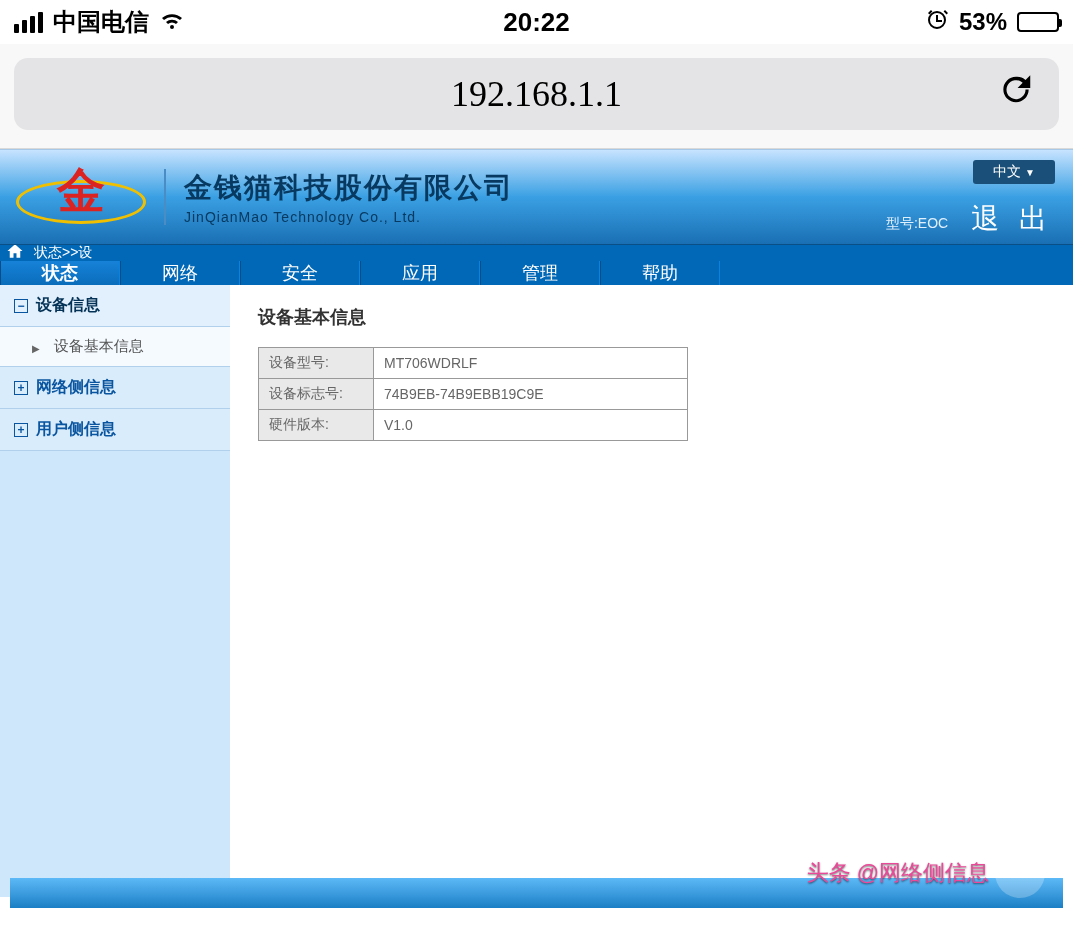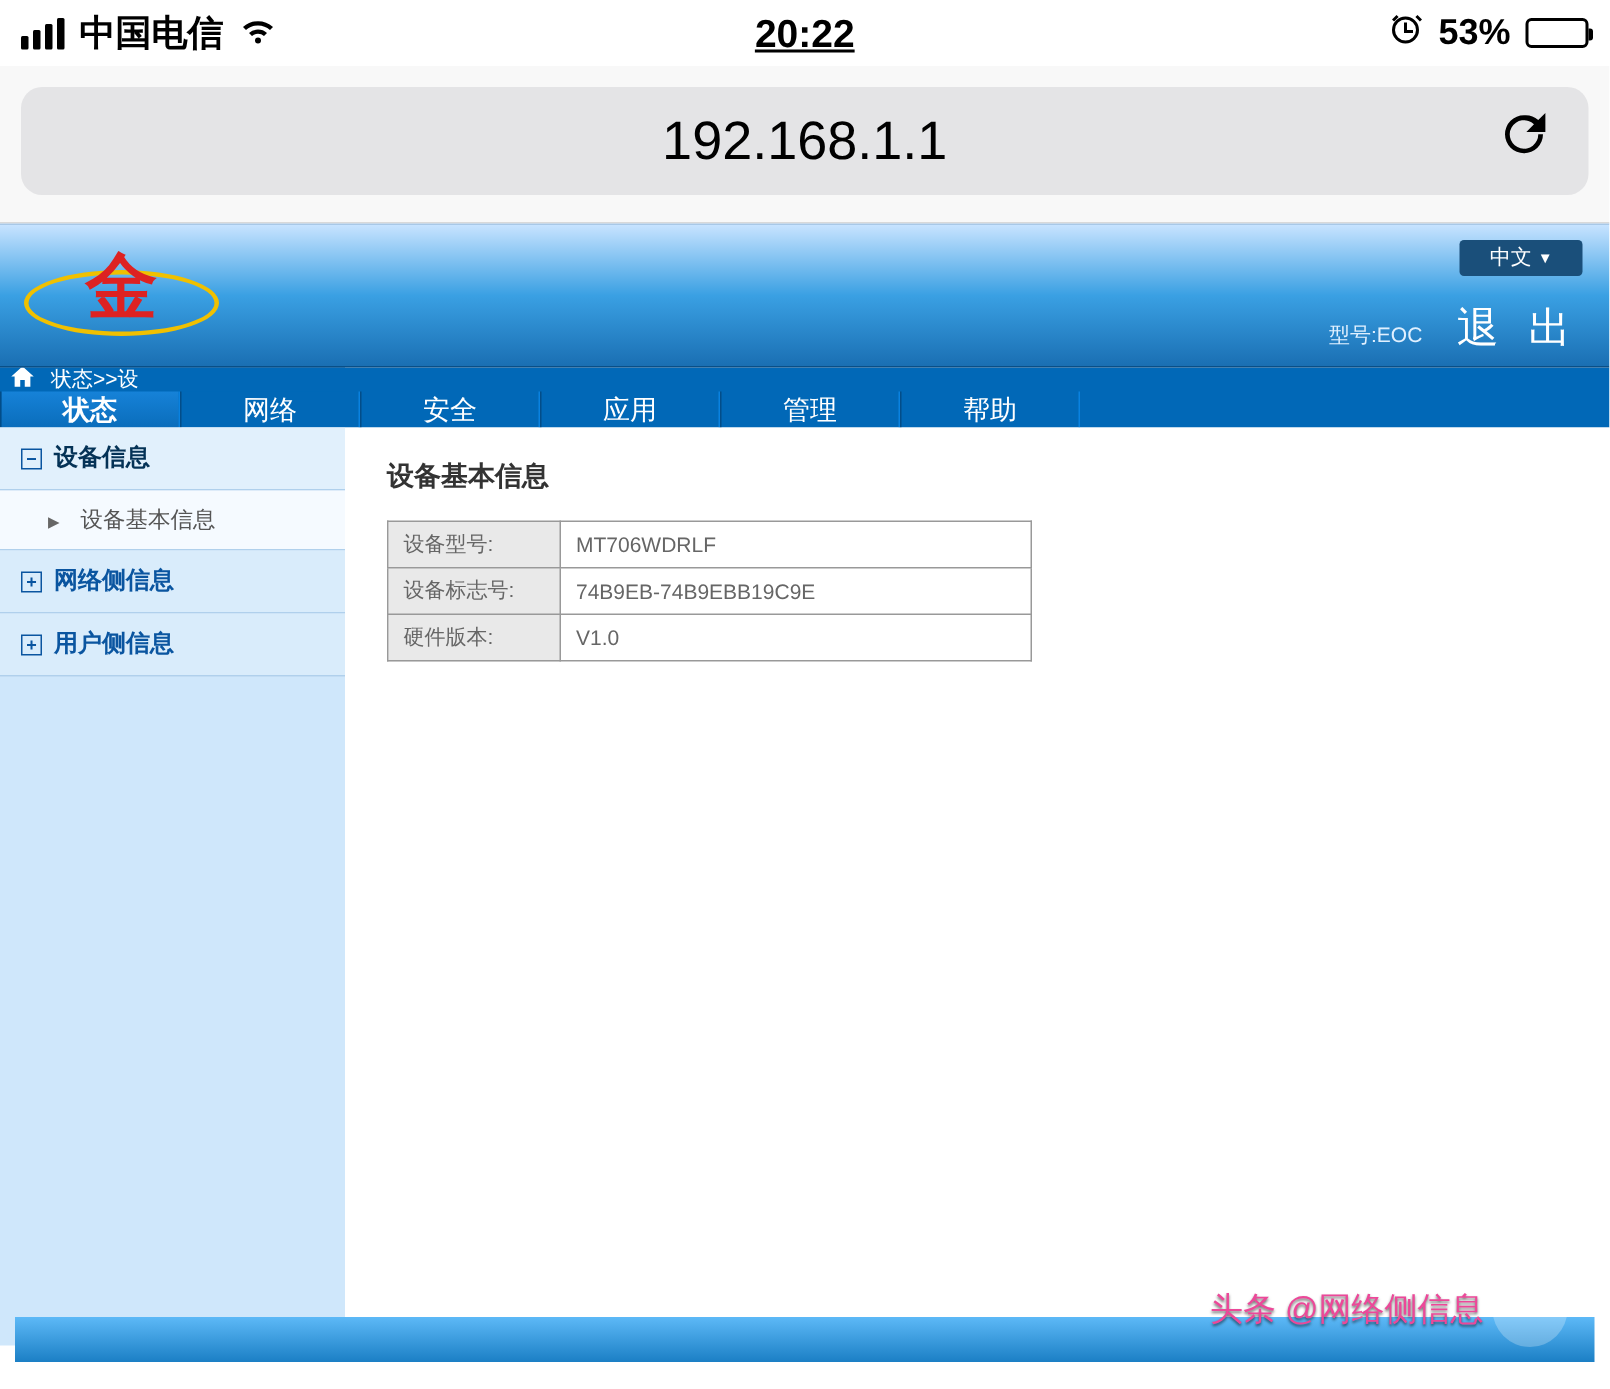--- a/index.html
+++ b/index.html
@@ -10,39 +10,39 @@
     position: relative;
   }
 
   
   .statusbar {
     height: 44px; background: #fff; color: #000;
     display: flex; align-items: center; justify-content: space-between;
     padding: 0 14px; font-size: 24px; font-weight: 600;
   }
   .sb-left, .sb-right { display: flex; align-items: center; gap: 10px; }
-  .sb-center { position: absolute; left: 0; right: 0; text-align: center; font-size: 26px; font-weight: 700; text-decoration: underline; }
+  .sb-center { position: absolute; left: 0; right: 0; text-align: center; font-size: 26px; font-weight: 700; }
   .bars { display: inline-flex; align-items: flex-end; gap: 3px; }
   .bars span { width: 5px; background: #000; display: inline-block; border-radius: 1px; }
   .bars span:nth-child(1){height:9px}.bars span:nth-child(2){height:13px}
   .bars span:nth-child(3){height:17px}.bars span:nth-child(4){height:21px}
   .wifi { font-size: 26px; }
   .battery {
     width: 42px; height: 20px; border: 2px solid #000; border-radius: 4px;
     position: relative; display: inline-block;
   }
   .battery::after { content:""; position:absolute; right:-5px; top:5px; width:3px; height:8px; background:#000; border-radius:0 2px 2px 0; }
   .battery .fill { height:100%; width:45%; background:#000; border-radius:1px; }
 
   
   .urlbar-wrap { background:#f8f8f8; padding: 14px 14px 18px; border-bottom:1px solid #d9d9d9; }
   .urlbar {
     background:#e4e4e6; border-radius:14px; height: 72px;
     display:flex; align-items:center; justify-content:center; position:relative;
-    font-size: 36px; color:#000;
+    font-size: 36px; color:#000;font-family:Liberation Serif, serif;
   }
   .reload { position:absolute; right:24px; top:50%; transform:translateY(-50%); }
   .reload svg { width:38px; height:38px; }
 
   
   .router-header {
     height: 96px;
     background: linear-gradient(#c7e3ff 0%, #3aa0e3 50%, #1a6fb3 100%);
     display:flex; align-items:center; padding: 0 16px; position:relative;
     border-top: 1px solid #a8c8e7; border-bottom: 1px solid #0a4f86;
@@ -152,20 +152,24 @@
           <path fill="#000" d="M12 4a8 8 0 108 8h-2a6 6 0 11-1.8-4.2L13 11h8V3l-3 3A8 8 0 0012 4z"></path>
         </svg>
     </span>
   </div>
 </div>
 
 <div class="router-header">
   <div class="logo">
     <span class="oval"></span>
     <span class="char">金</span>
+  </div>
+  <div class="company-block">
+    <span class="company-cn">金钱猫科技股份有限公司</span>
+    <span class="company-en">JinQianMao Technology Co., Ltd.</span>
   </div>
   <div class="header-right">
     <span class="lang-btn">
       <span>中文</span>
       <span class="tri">▼</span>
     </span>
   </div>
   <div class="logout-row">
     <span class="model-lbl">型号:EOC</span>
     <span class="logout-link">退 出</span>

